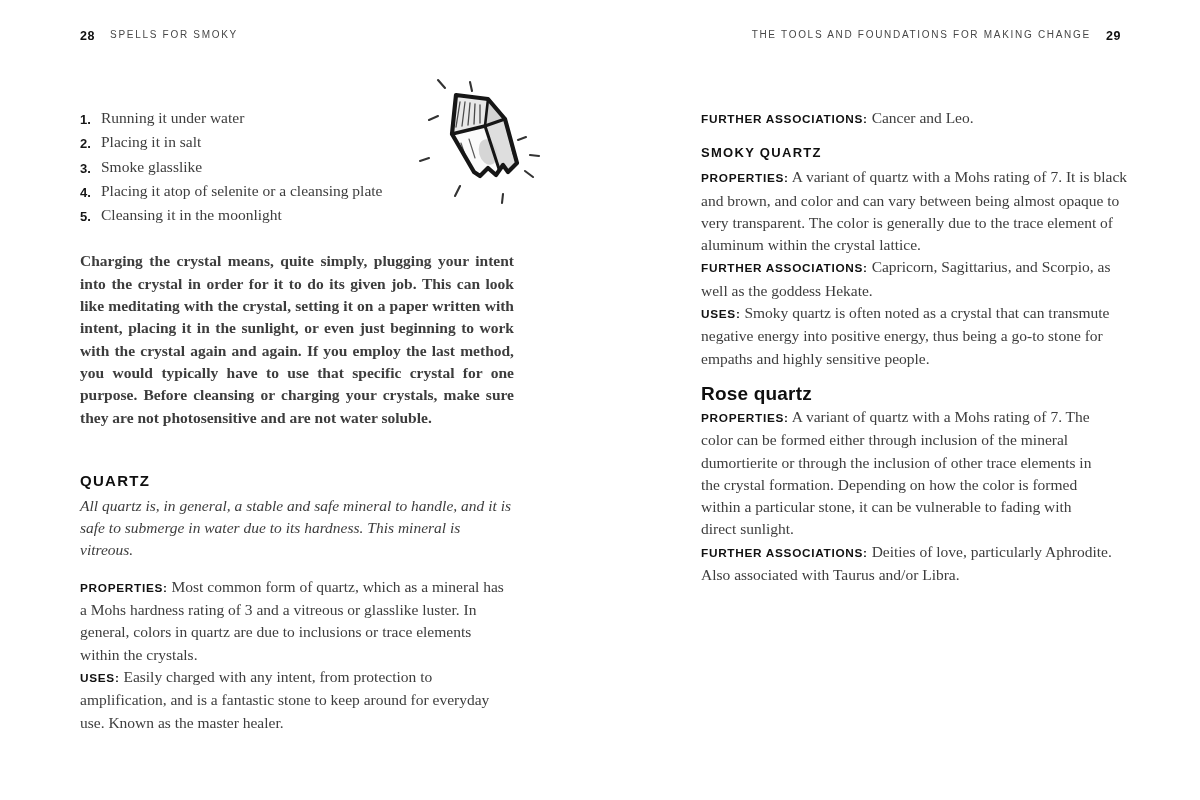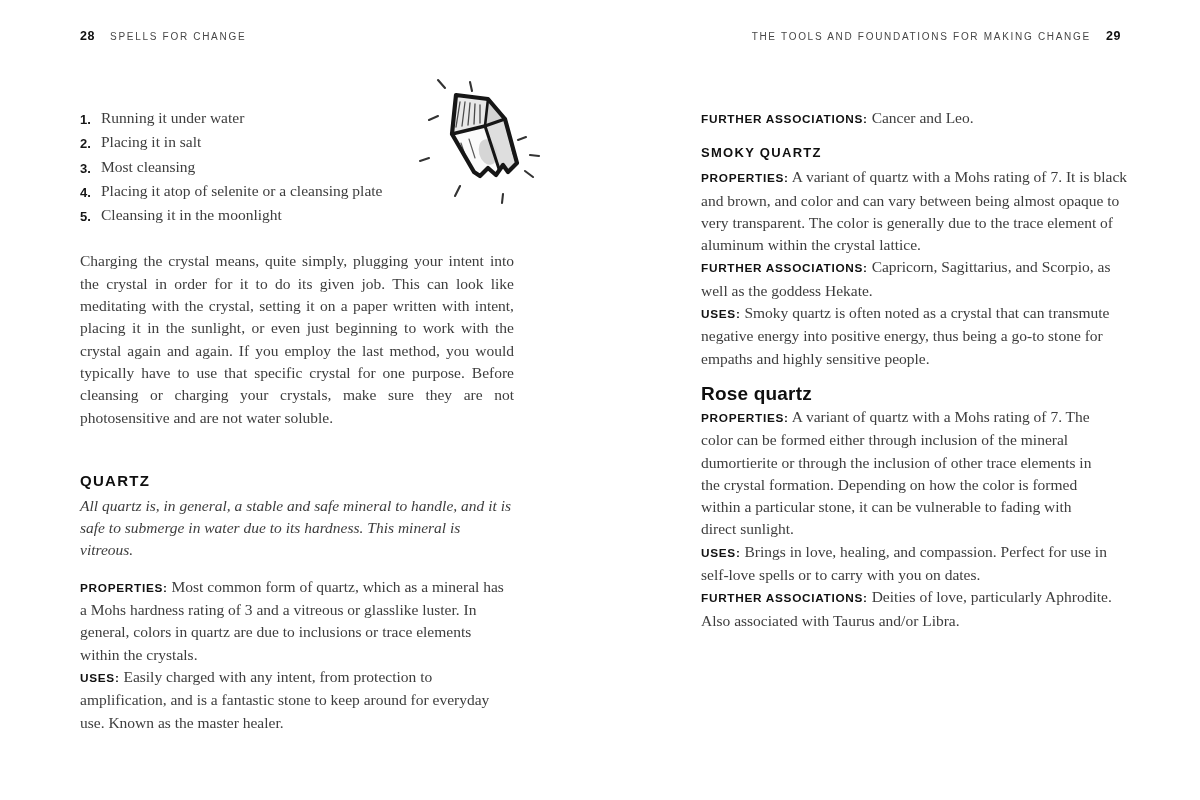--- a/index.html
+++ b/index.html
@@ -1,35 +1,35 @@
 <!DOCTYPE html>
 <html><head>
 <meta charset="utf-8">
 <title>Book Spread</title>
 <style>
   html,body{margin:0;padding:0;background:#ffffff;}
   .spread{position:relative;width:1200px;height:800px;background:#ffffff;overflow:hidden;
           font-family:"Liberation Serif",serif;color:#3d3d3d;}
 
   
-  .running-head{position:absolute;top:29px;display:flex;align-items:center;gap:15px;
+  .running-head{position:absolute;top:29px;display:flex;align-items:flex-start;gap:15px;
                 font-family:"Liberation Sans",sans-serif;font-size:10px;letter-spacing:1.7px;
                 color:#474747;}
   .running-head.left{left:80px;}
   .running-head.right{right:79px;}
   .folio{font-weight:700;font-size:12.5px;letter-spacing:.6px;color:#101010;}
 
   
   .page{position:absolute;top:107px;}
   .page-left{left:80px;width:434px;}
   .page-right{left:701px;width:428px;}
 
   
   .bt{font-size:15.5px;line-height:22.3px;color:#3d3d3d;margin:0;}
-  .justify{text-align:justify;}
+  .justify{text-align:justify;font-weight:bold;}
   .italic{font-style:italic;}
 
   
   ol.cleanse-list{list-style:none;margin:0 0 22px 0;padding:0;}
   ol.cleanse-list li{display:flex;line-height:22.3px;}
   .li-num{font-family:"Liberation Sans",sans-serif;font-weight:700;font-size:13px;
           width:21px;flex:none;color:#161616;padding-top:2px;}
 
   
   h2.section-head{font-family:"Liberation Sans",sans-serif;font-weight:700;font-size:15px;
@@ -48,41 +48,41 @@
   
   figure.crystal{position:absolute;left:320px;top:-52px;width:180px;height:180px;margin:0;}
 </style>
 </head>
 <body>
 
 <div class="spread">
 
   <header class="running-head left">
     <span class="folio">28</span>
-    <span>SPELLS FOR CHANGE</span>
+    <span>SPELLS FOR SMOKY</span>
   </header>
   <header class="running-head right">
     <span>THE TOOLS AND FOUNDATIONS FOR MAKING CHANGE</span>
     <span class="folio">29</span>
   </header>
 
   <section class="page page-left">
 
     <ol class="cleanse-list bt">
       <li>
         <span class="li-num">1.</span>
         <span>Running it under water</span>
       </li>
       <li>
         <span class="li-num">2.</span>
         <span>Placing it in salt</span>
       </li>
       <li>
         <span class="li-num">3.</span>
-        <span>Most cleansing</span>
+        <span>Smoke glasslike</span>
       </li>
       <li>
         <span class="li-num">4.</span>
         <span>Placing it atop of selenite or a cleansing plate</span>
       </li>
       <li>
         <span class="li-num">5.</span>
         <span>Cleansing it in the moonlight</span>
       </li>
     </ol>
@@ -150,19 +150,18 @@
     <div class="entry">
       <h3 class="entry-name caps">SMOKY QUARTZ</h3>
       <p class="bt"><span class="label">PROPERTIES:</span> <span>A variant of quartz with a Mohs rating of 7. It is black and brown, and color and can vary between being almost opaque to very transparent. The color is generally due to the trace element of aluminum within the crystal lattice.</span></p>
       <p class="bt"><span class="label">FURTHER ASSOCIATIONS:</span> <span>Capricorn, Sagittarius, and Scorpio, as well as the goddess Hekate.</span></p>
       <p class="bt"><span class="label">USES:</span> <span>Smoky quartz is often noted as a crystal that can transmute negative energy into positive energy, thus being a go-to stone for empaths and highly sensitive people.</span></p>
     </div>
 
     <div class="entry">
       <h3 class="entry-name">Rose quartz</h3>
       <p class="bt narrow"><span class="label">PROPERTIES:</span> <span>A variant of quartz with a Mohs rating of 7. The color can be formed either through inclusion of the mineral dumortierite or through the inclusion of other trace elements in the crystal formation. Depending on how the color is formed within a particular stone, it can be vulnerable to fading with direct sunlight.</span></p>
-      <p class="bt"><span class="label">USES:</span> <span>Brings in love, healing, and compassion. Perfect for use in self-love spells or to carry with you on dates.</span></p>
       <p class="bt"><span class="label">FURTHER ASSOCIATIONS:</span> <span>Deities of love, particularly Aphrodite. Also associated with Taurus and/or Libra.</span></p>
     </div>
 
   </section>
 
 </div>
 
 </body></html>

